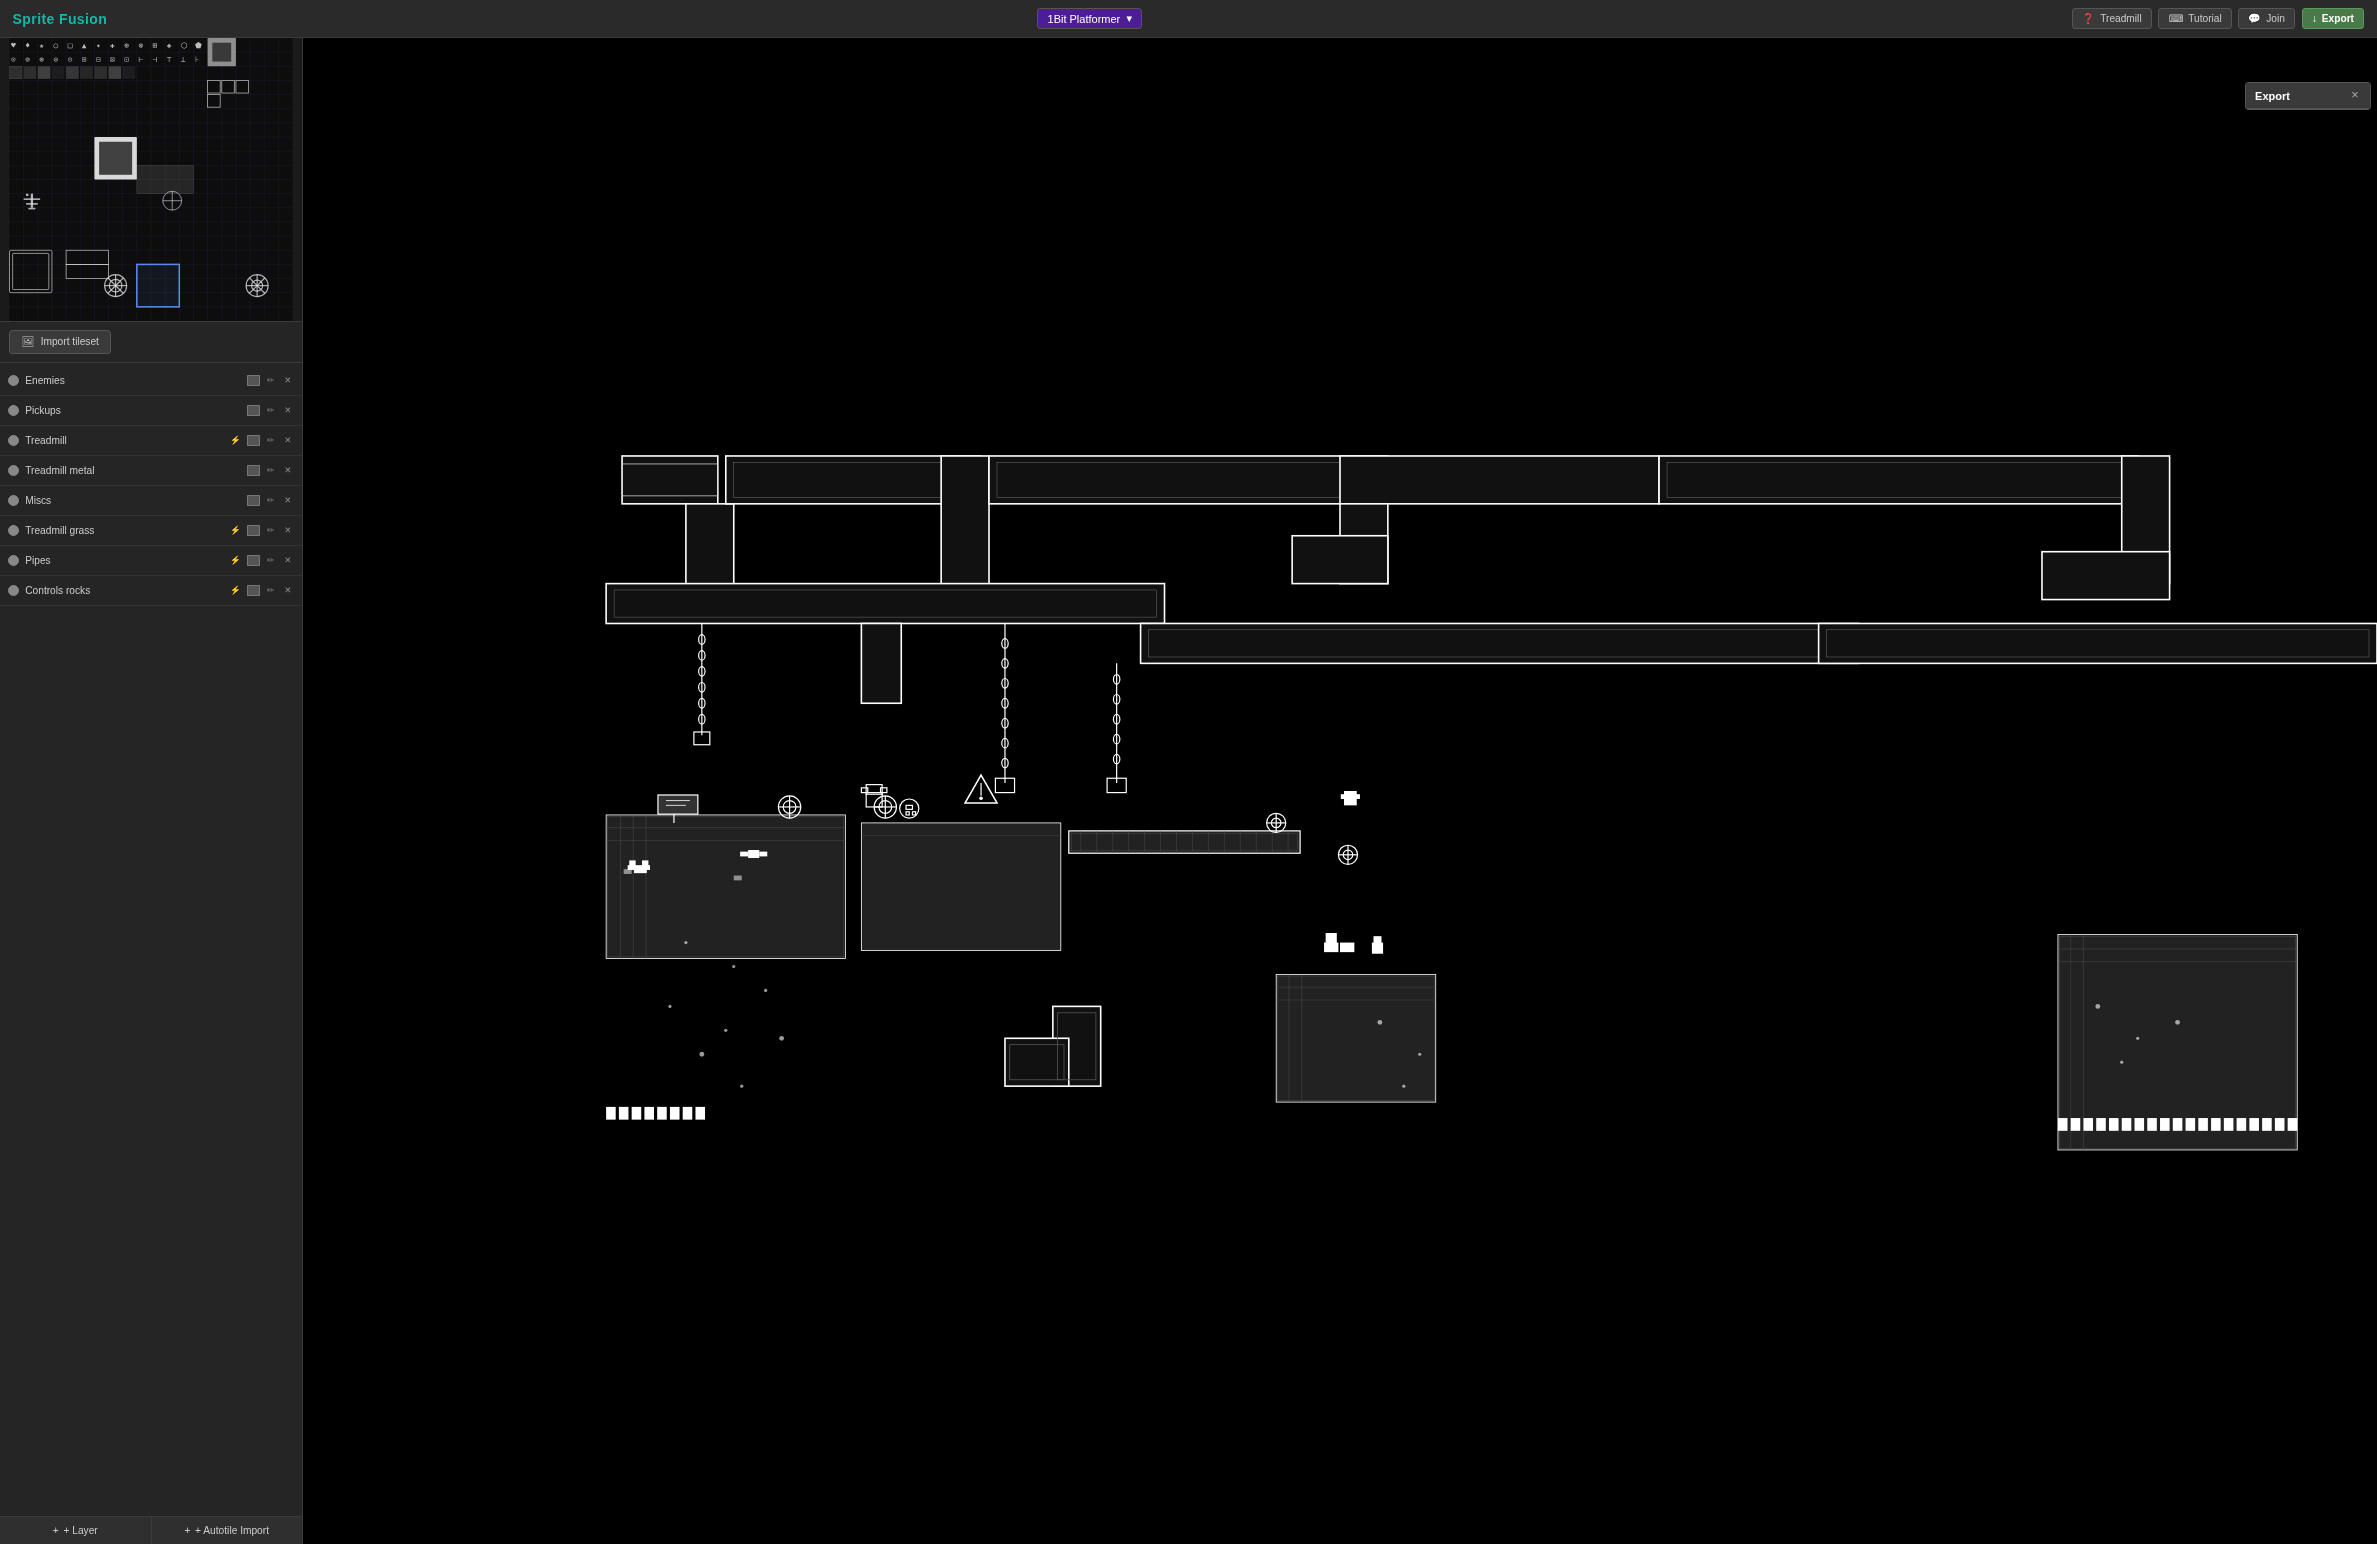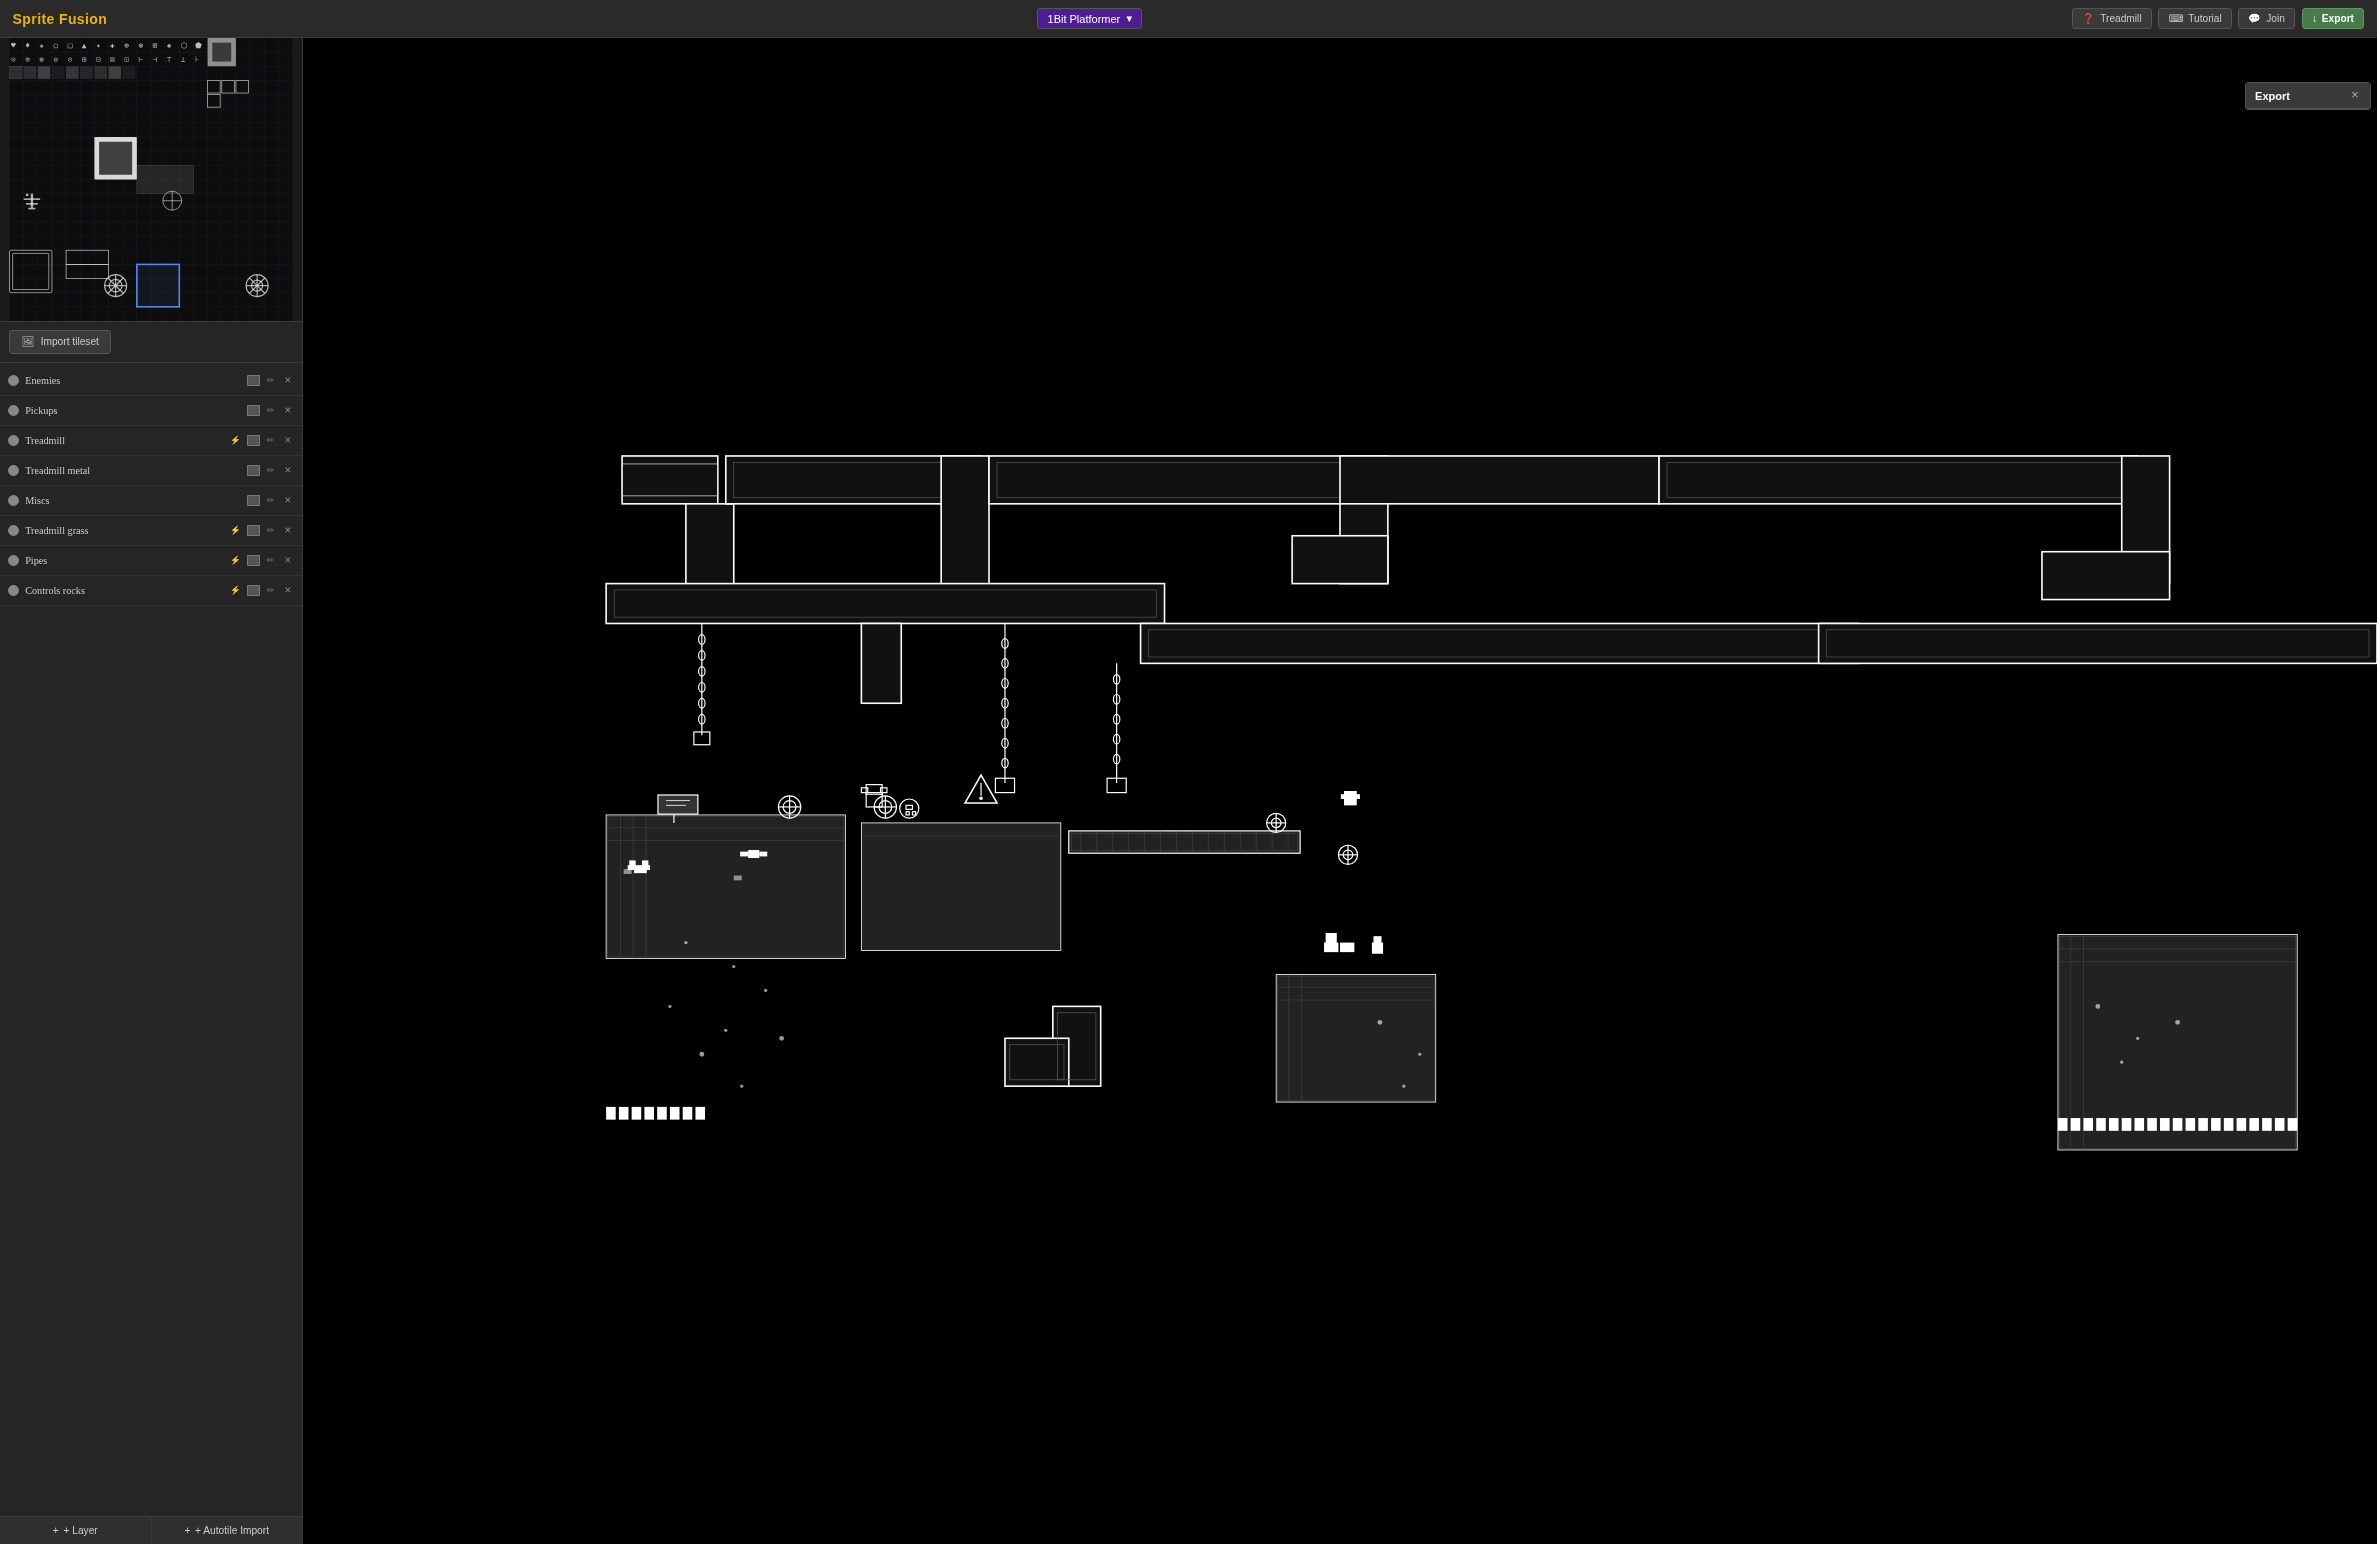--- a/index.html
+++ b/index.html
@@ -21,21 +21,21 @@
       display: flex;
       align-items: center;
       padding: 0 12.6px;
       border-bottom: 0.8px solid #3a3a3a;
       flex-shrink: 0;
       gap: 9.4px;
     }
     #app-logo {
       font-size: 14px;
       font-weight: 700;
-      color: #eab308;
+      color: #14b8a6;
       letter-spacing: 0.4px;
     }
     #header-center {
       flex: 1;
       display: flex;
       justify-content: center;
     }
     #project-selector {
       background: #4c1d95;
       border: 0.8px solid #555;
@@ -152,21 +152,20 @@
       background: transparent;
       flex-shrink: 0;
     }
     .layer-visibility-dot.active {
       background: #888;
     }
     .layer-name {
       flex: 1;
       color: #ccc;
       font-size: 10.2px;
-      font-family: Liberation Serif, serif;
     }
     .layer-actions {
       display: flex;
       align-items: center;
       gap: 4.7px;
     }
     .layer-icon {
       width: 12.6px;
       height: 12.6px;
       display: flex;

